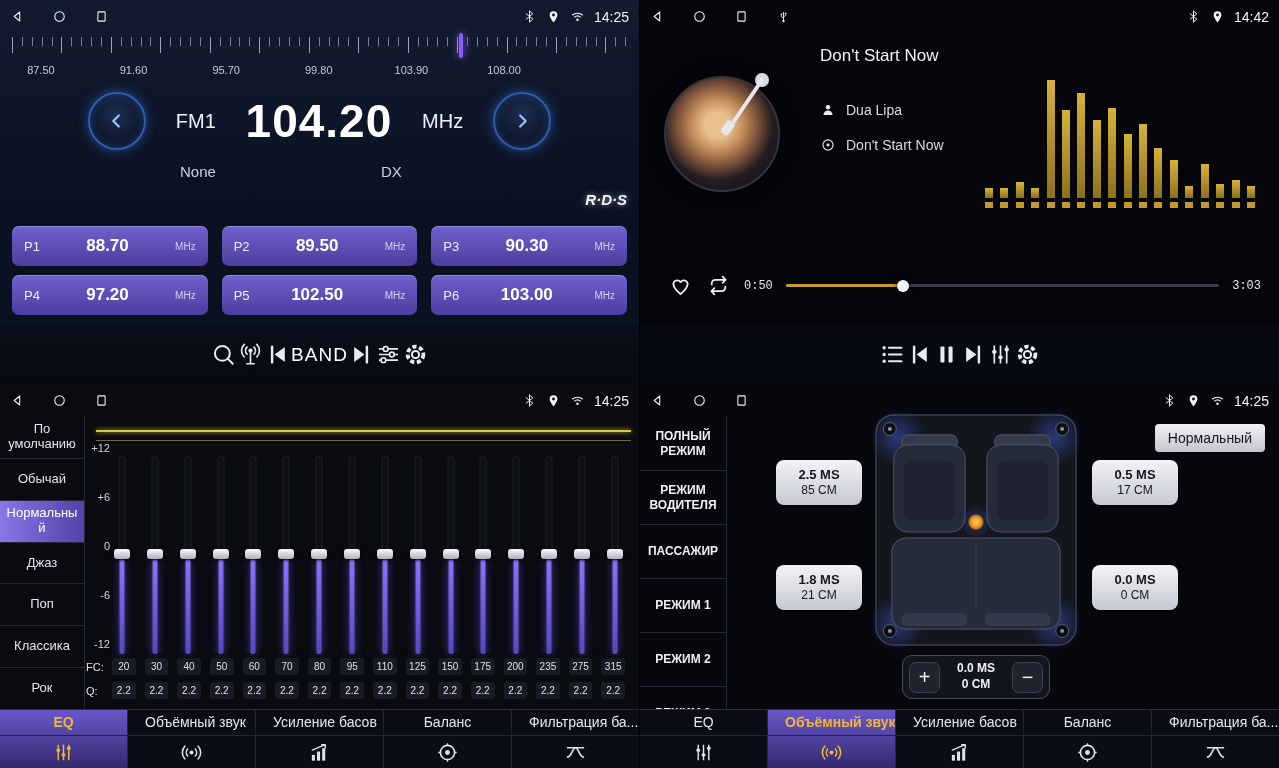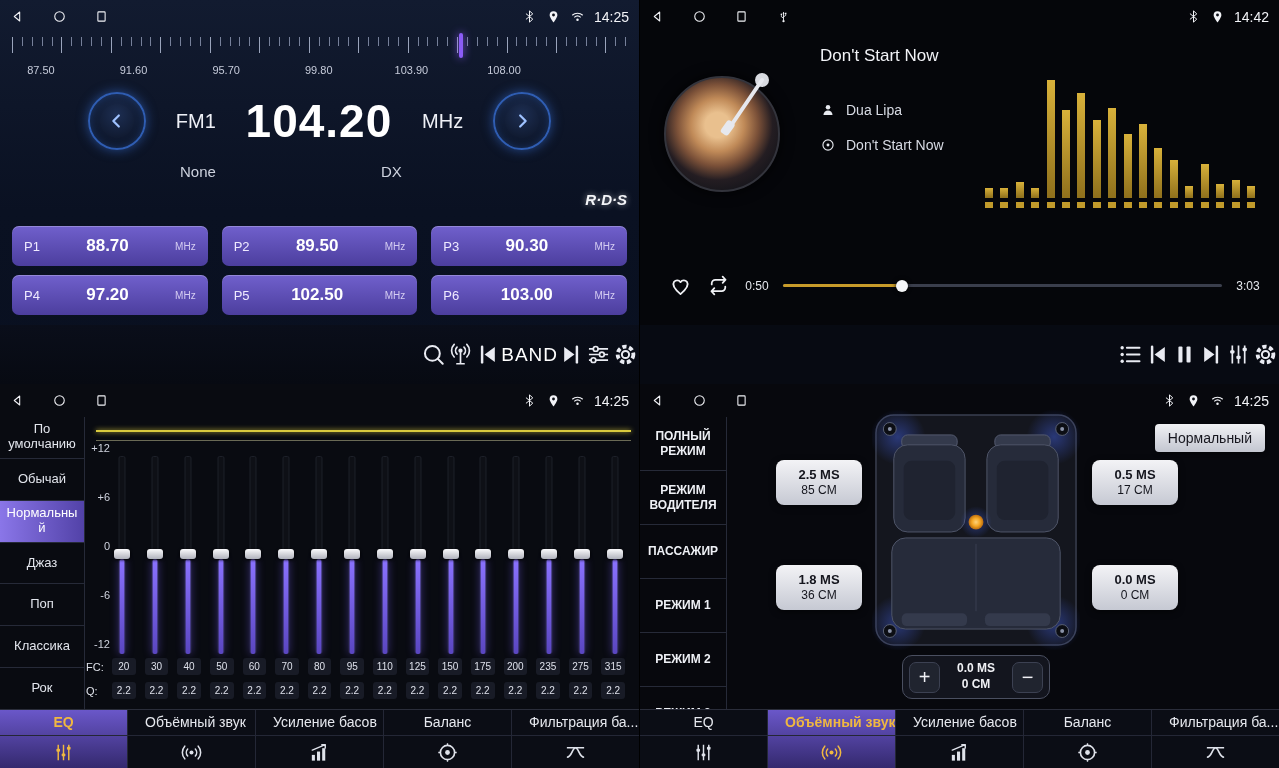--- a/index.html
+++ b/index.html
@@ -37,41 +37,41 @@
   .freq-big{font-size:46px;font-weight:bold;color:#fff;letter-spacing:1px;}
   .sub-left{position:absolute;left:180px;top:163px;font-size:15px;color:#cdd2de;}
   .sub-right{position:absolute;left:381px;top:163px;font-size:15px;color:#cdd2de;}
   .rds{position:absolute;right:12px;top:191px;font-style:italic;font-weight:bold;font-size:15px;color:#f4f5f8;text-shadow:0 0 6px rgba(255,255,255,.55);}
   .presets{position:absolute;left:12px;right:12px;top:226px;display:grid;grid-template-columns:repeat(3,1fr);gap:9px 14px;}
   .preset{height:40px;border-radius:7px;background:linear-gradient(180deg,#7060cc,#4c3e9e);
     display:flex;align-items:center;padding:0 12px;gap:8px;cursor:pointer;box-shadow:inset 0 1px 0 rgba(255,255,255,.25);}
   .pl{font-size:13px;color:#efeaff;}
   .pf{flex:1;text-align:center;font-size:17px;font-weight:bold;color:#fff;}
   .pu{font-size:10px;color:#d5cdf2;}
-  .toolbar{position:absolute;left:0;right:0;bottom:0;height:59px;display:flex;align-items:center;justify-content:flex-end;background:#070a12;}
+  .toolbar{position:absolute;left:0;right:0;bottom:0;height:59px;display:flex;align-items:center;justify-content:center;background:#070a12;}
   #p-radio .toolbar{background:linear-gradient(180deg,#0a0e1a,#070a12);}
   .tbtn{width:27px;height:27px;color:#e9ebf2;cursor:pointer;}
   .band-label{font-size:19px;color:#fff;letter-spacing:1px;cursor:pointer;}
 
   
   .vinyl{position:absolute;left:24px;top:76px;width:112px;height:112px;border-radius:50%;cursor:pointer;
     background:radial-gradient(circle at 46% 42%,#e9c08e 0 14%,#c08a58 30%,#7a5038 46%,#241d22 62%,#15151b 78%,#0b0b10 100%);
     border:2px solid #33343c;box-shadow:0 0 14px rgba(0,0,0,.85);}
   .tonearm{position:absolute;left:40px;top:-8px;width:72px;height:82px;overflow:visible;}
   .track-title{position:absolute;left:180px;top:46px;font-size:17px;color:#f2f3f7;}
   .meta-row{position:absolute;left:180px;display:flex;align-items:center;gap:10px;font-size:14px;color:#d8dbe4;}
   .meta-artist{top:102px}.meta-album{top:137px}
   .meta-ic{width:16px;height:16px;color:#e8eaf0;display:inline-flex;}
   .spectrum{position:absolute;left:345px;top:58px;width:270px;height:150px;display:flex;justify-content:space-between;align-items:flex-end;}
   .spec-col{display:flex;flex-direction:column;align-items:center;}
   .sbar{width:8px;background:linear-gradient(180deg,#d8b13a,#8f701c);}
   .sdot{width:8px;height:6px;margin-top:4px;background:#c19a2b;}
   .pctrl{position:absolute;left:28px;right:18px;top:273px;display:flex;align-items:center;gap:13px;}
   .pc-ic{width:25px;height:25px;color:#f0f1f5;cursor:pointer;}
-  .ptime{font-size:12px;color:#e6e8ee;min-width:26px;text-align:center;}
+  .ptime{font-size:12px;color:#e6e8ee;min-width:26px;text-align:center;font-family:Liberation Mono, monospace;}
   .pbar{flex:1;height:3px;background:#3a3e4c;border-radius:2px;position:relative;cursor:pointer;}
   .pfill{position:absolute;left:0;top:0;bottom:0;background:#c89b2a;border-radius:2px;}
   .pknob{position:absolute;top:50%;transform:translate(-50%,-50%);width:12px;height:12px;border-radius:50%;background:#f5f6f8;box-shadow:0 0 4px #000;}
 
   
   .eq-side{position:absolute;left:0;top:33px;bottom:58px;width:84px;border-right:1px solid #262a38;display:flex;flex-direction:column;}
   .eq-pre{flex:1;display:flex;align-items:center;justify-content:center;text-align:center;padding:2px 4px;
     font-size:13px;color:#e2e5ec;border-bottom:1px solid #262a38;cursor:pointer;word-break:break-word;line-height:1.15;}
   .eq-pre.sel{background:linear-gradient(90deg,#8a76e8,#5242a8);color:#fff;}
   .eq-curve{position:absolute;left:96px;right:8px;top:46px;height:2px;background:#d9ca3e;box-shadow:0 0 5px #d9ca3e;}
@@ -909,21 +909,21 @@
   <div class="delay d-fl">
     <span class="ms">2.5 MS</span>
     <span class="cm">85 CM</span>
   </div>
   <div class="delay d-fr">
     <span class="ms">0.5 MS</span>
     <span class="cm">17 CM</span>
   </div>
   <div class="delay d-rl">
     <span class="ms">1.8 MS</span>
-    <span class="cm">36 CM</span>
+    <span class="cm">21 CM</span>
   </div>
   <div class="delay d-rr">
     <span class="ms">0.0 MS</span>
     <span class="cm">0 CM</span>
   </div>
 
   <div class="adjust">
     <button class="adj-btn">+</button>
     <div class="adj-val">
       <span>0.0 MS</span>

